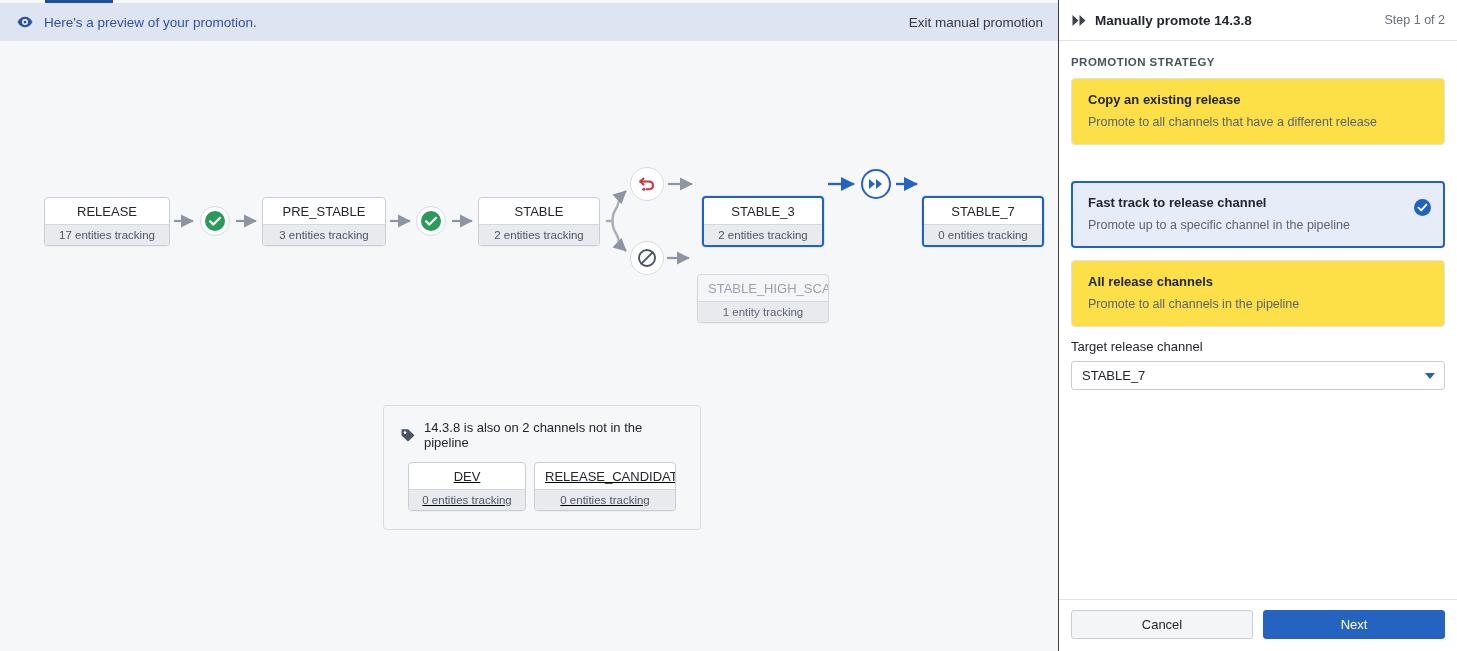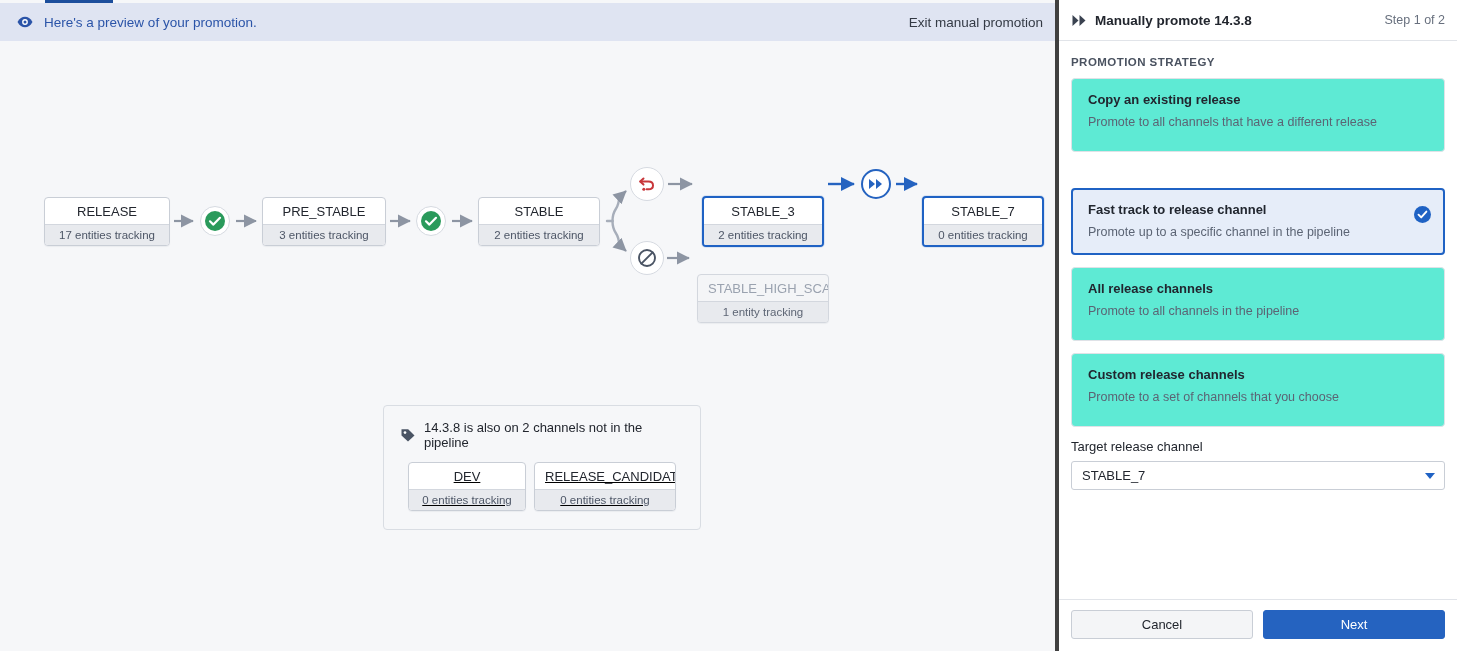--- a/index.html
+++ b/index.html
@@ -14,21 +14,21 @@
     width: 1457px; height: 651px;
     display: flex;
   }
 
   
   .left-pane {
     position: relative;
     width: 1059px;
     height: 651px;
     background: #f6f7f9;
-    border-right: 4px solid #404040;
+    border-right: 1px solid #404040;
     overflow: hidden;
   }
   .tab-indicator {
     position: absolute;
     left: 45px; top: 0;
     width: 68px; height: 3px;
     background: #1c4e9c;
   }
   .preview-banner {
     position: absolute;
@@ -175,23 +175,23 @@
     font-size: 11.5px;
     font-weight: bold;
     letter-spacing: .45px;
     color: #4a5260;
     margin-bottom: 10px;
   }
   .opt {
     position: relative;
     border: 1px solid #dfe2e7;
     border-radius: 4px;
-    padding: 13px 16px 22px 16px;
+    padding: 13px 16px 15px 16px;
     margin-bottom: 12px;
-    background: #5eead4;
+    background: #fde047;
     cursor: pointer;
   }
   .opt.selected {
     border: 2px solid #1f62c4;
     background: #e6edf9;
     padding: 12px 15px 14px 15px;
     margin-top: 36px;
   }
   .opt-title {
     font-size: 13px; font-weight: bold; color: #21262f;
@@ -437,24 +437,20 @@
             <path d="M4.5 8.7 L7.2 11.4 L12.4 5.6" fill="none" stroke="#ffffff" stroke-width="1.9" stroke-linecap="round" stroke-linejoin="round"></path>
           </svg>
         </span>
       </div>
 
       <div class="opt">
         <div class="opt-title">All release channels</div>
         <div class="opt-desc">Promote to all channels in the pipeline</div>
       </div>
 
-      <div class="opt">
-        <div class="opt-title">Custom release channels</div>
-        <div class="opt-desc">Promote to a set of channels that you choose</div>
-      </div>
 
       <div class="field-label">Target release channel</div>
       <div class="select">
         <span class="val">STABLE_7</span>
         <span class="caret"></span>
       </div>
     </div>
 
     <div class="wiz-footer">
       <div class="btn btn-secondary">Cancel</div>

